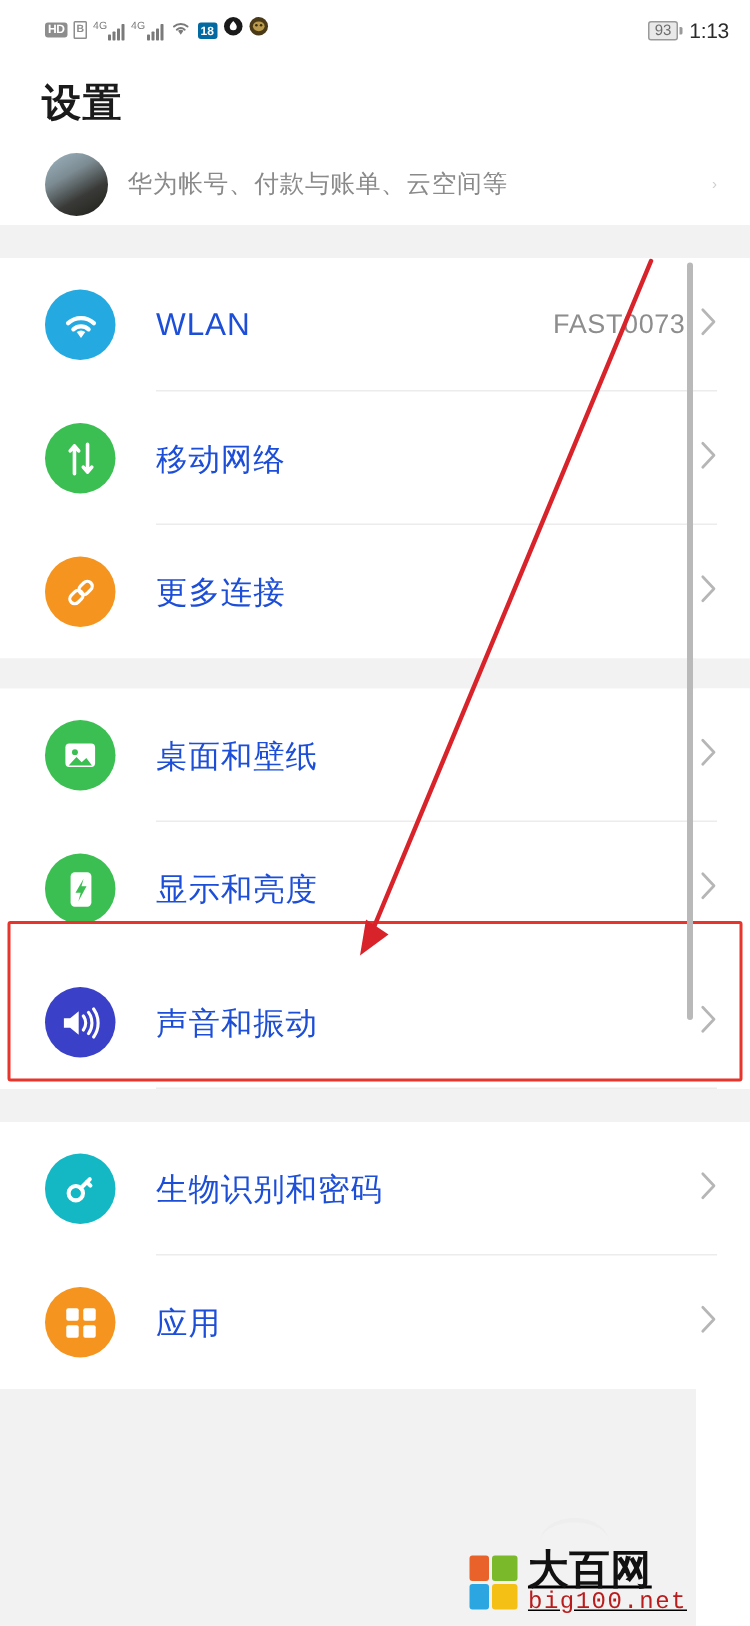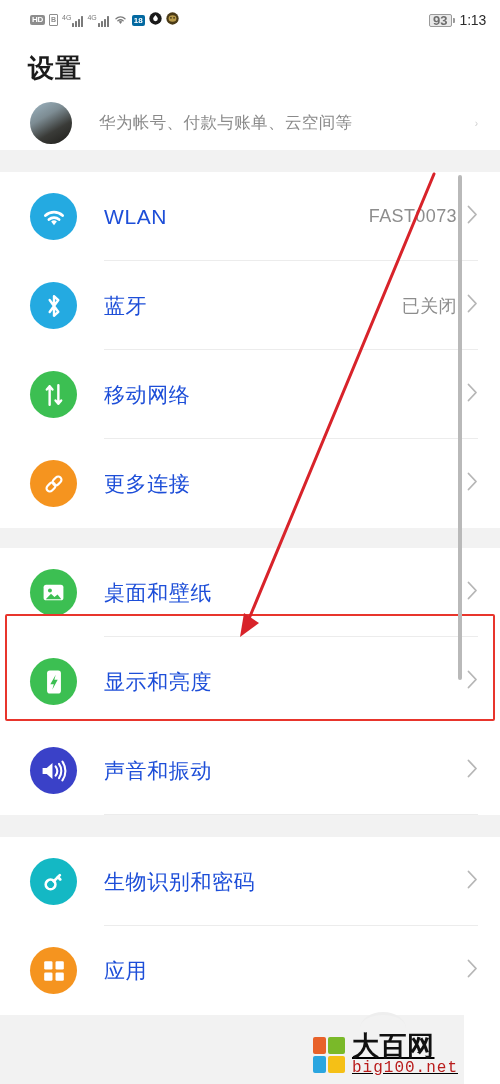--- a/index.html
+++ b/index.html
@@ -41,22 +41,22 @@
   .sig .b3 { height:8px; } .sig .b4 { height:11px; }
   .ic-badge {
     display:inline-block; font-size:8px; line-height:11px; font-weight:bold;
     color:#ffffff; background:#0369a1; padding:0 2px; border-radius:2px;
   }
   .batt {
     display:inline-flex; align-items:center;
   }
   .batt-body {
     border:1px solid #9a9a9a; border-radius:2px;
-    font-size:13px; line-height:11px; color:#6d6d6d;
-    padding:0 3px; background:#e9e9e9; font-weight:bold;
+    font-size:10px; line-height:11px; color:#6d6d6d;
+    padding:0 3px; background:#e9e9e9; font-weight:normal;
   }
   .batt-tip {
     width:2px; height:5px; background:#9a9a9a; margin-left:1px; border-radius:0 1px 1px 0;
   }
   .clock { font-size:14px; color:#2b2b2b; font-weight:500; letter-spacing:-0.2px; }
 
   
   .title-bar {
     position:absolute; top:40px; left:0; width:500px; height:56px;
     background:#ffffff; display:flex; align-items:center; padding-left:28px;
@@ -66,21 +66,21 @@
   
   .account-row {
     position:absolute; top:96px; left:0; width:500px; height:54px;
     background:#ffffff; display:flex; align-items:center; overflow:hidden;
   }
   .avatar {
     width:42px; height:42px; border-radius:50%; margin-left:30px; flex:none;
     background:linear-gradient(150deg,#9fb7c4 0%,#7d8c93 35%,#3a3b38 65%,#1d1c18 100%);
   }
   .account-sub {
-    margin-left:27px; font-size:16.5px; color:#8a8a8a; letter-spacing:0.4px;
+    margin-left:13px; font-size:16.5px; color:#8a8a8a; letter-spacing:0.4px;
   }
   .account-chev { margin-left:auto; margin-right:22px; color:#cfcfcf; font-size:10px; }
 
   
   .gap { background:#f2f2f2; width:500px; }
   .group { background:#ffffff; width:500px; }
   .row {
     position:relative; display:flex; align-items:center;
     height:89px; padding-left:30px; padding-right:22px;
   }
@@ -213,33 +213,20 @@
             </svg>
           </span>
           <span class="lbl">WLAN</span>
           <span class="val">FAST0073</span>
           <span class="chev"><svg width="11" height="19" viewBox="0 0 11 19">
               <path d="M1.5 1.5L9 9.5 1.5 17.5" stroke="#b6b6b6" stroke-width="1.8" fill="none" stroke-linecap="round" stroke-linejoin="round"></path>
             </svg></span>
           <span class="divider"></span>
         </div>
         <div class="row">
-          <span class="ico" style="background:#24aae1">
-            <svg width="22" height="26" viewBox="0 0 16 24">
-              <path d="M4 6.5L12 17.5 8 21V3l4 3.5L4 17.5" stroke="#fff" stroke-width="2.2" fill="none" stroke-linejoin="round" stroke-linecap="round"></path>
-            </svg>
-          </span>
-          <span class="lbl">蓝牙</span>
-          <span class="val">已关闭</span>
-          <span class="chev"><svg width="11" height="19" viewBox="0 0 11 19">
-              <path d="M1.5 1.5L9 9.5 1.5 17.5" stroke="#b6b6b6" stroke-width="1.8" fill="none" stroke-linecap="round" stroke-linejoin="round"></path>
-            </svg></span>
-          <span class="divider"></span>
-        </div>
-        <div class="row">
           <span class="ico" style="background:#3cbf52">
             <svg width="22" height="24" viewBox="0 0 18 22">
               <path d="M5 20V3M5 3L2.4 6M5 3l2.6 3" stroke="#fff" stroke-width="2.2" fill="none" stroke-linecap="round" stroke-linejoin="round"></path>
               <path d="M13 2v17M13 19l2.6-3M13 19l-2.6-3" stroke="#fff" stroke-width="2.2" fill="none" stroke-linecap="round" stroke-linejoin="round"></path>
             </svg>
           </span>
           <span class="lbl">移动网络</span>
           <span class="val"></span>
           <span class="chev"><svg width="11" height="19" viewBox="0 0 11 19">
               <path d="M1.5 1.5L9 9.5 1.5 17.5" stroke="#b6b6b6" stroke-width="1.8" fill="none" stroke-linecap="round" stroke-linejoin="round"></path>

